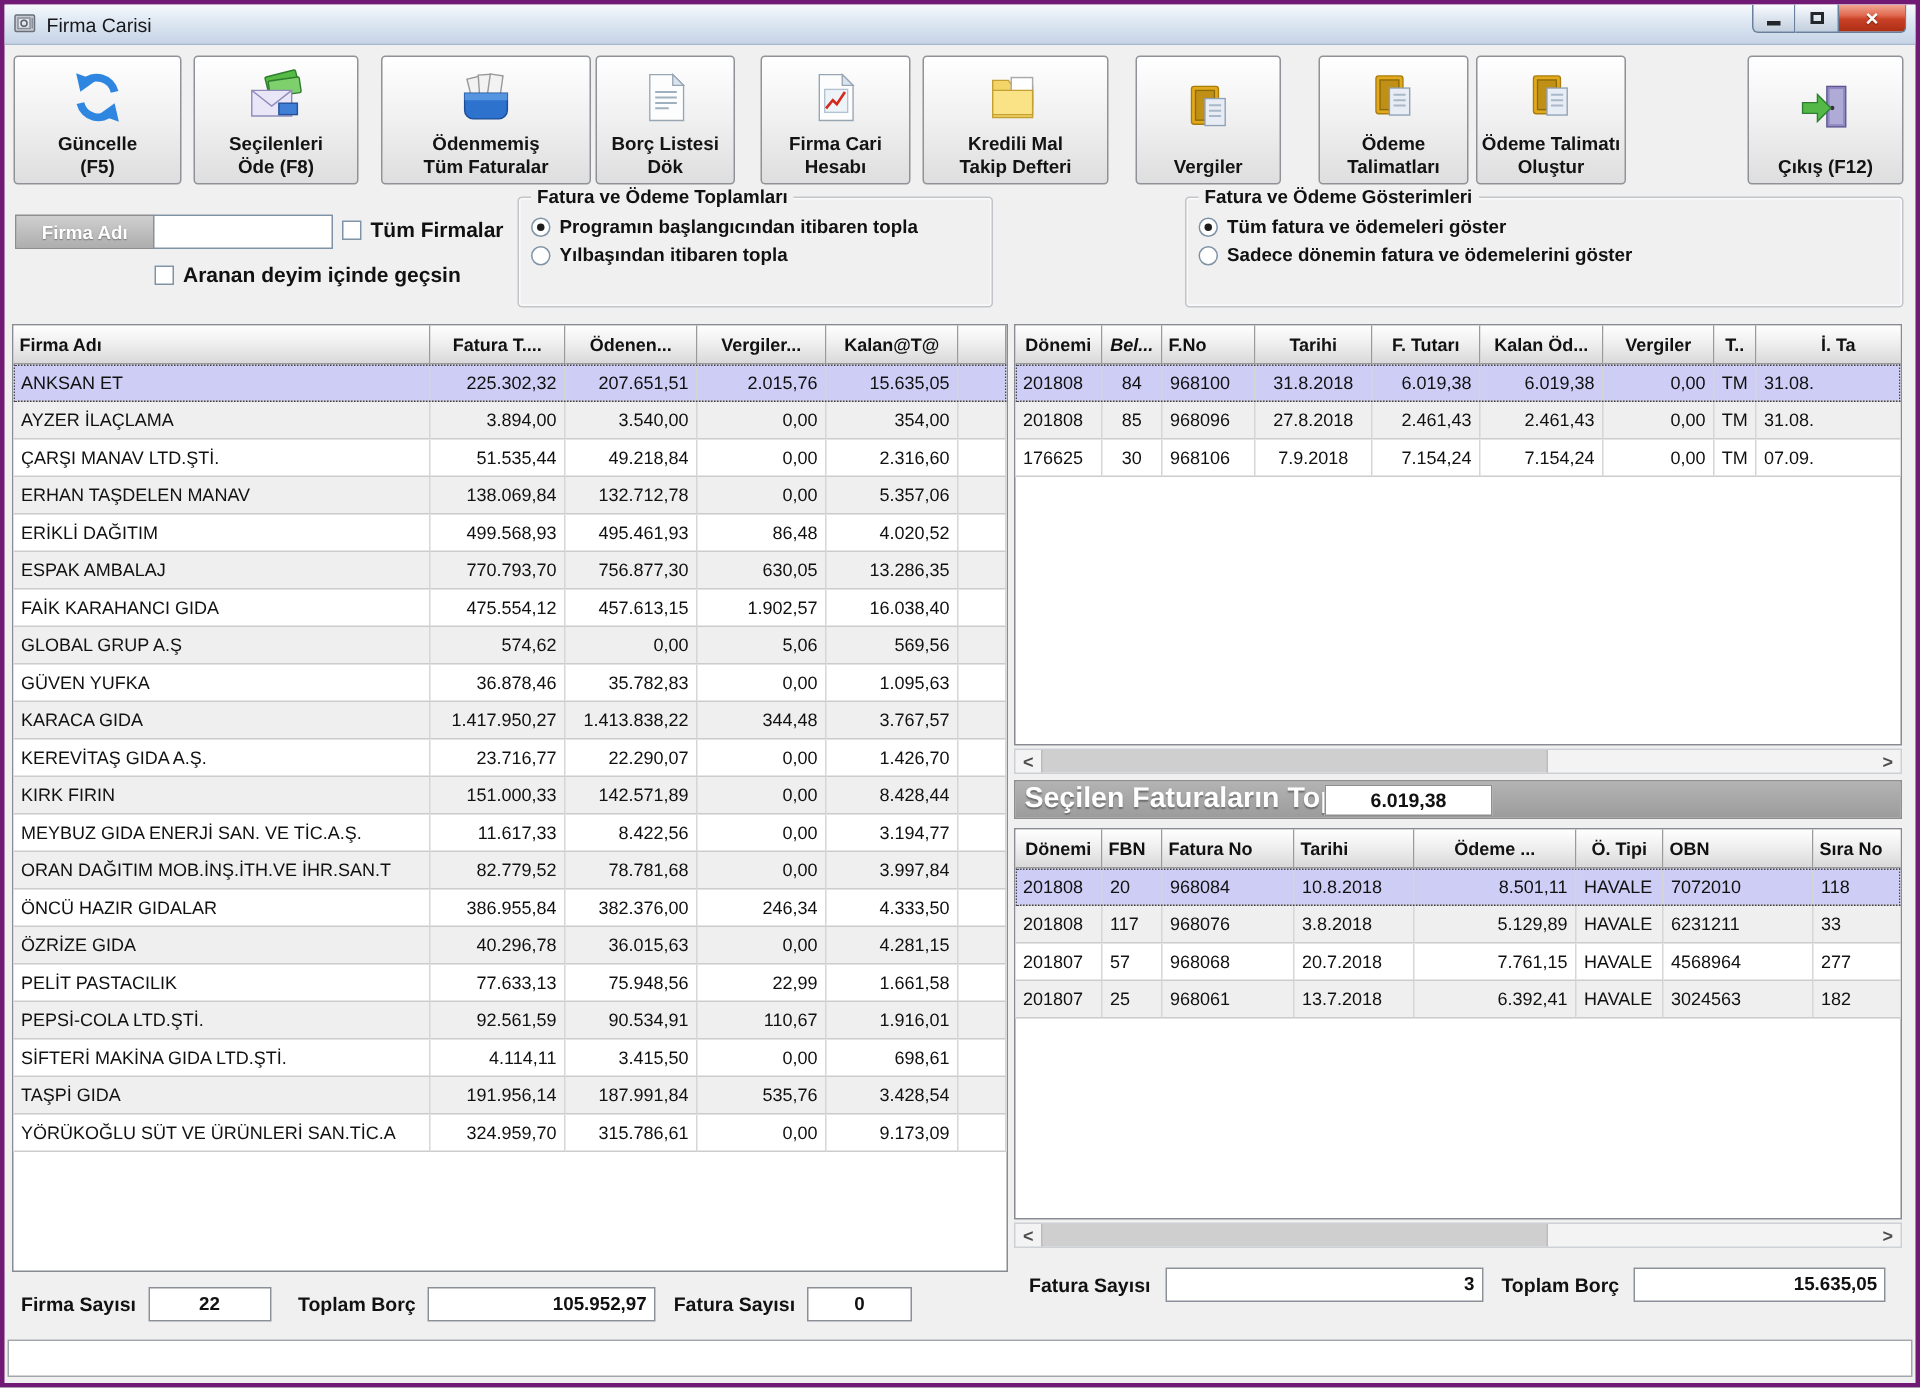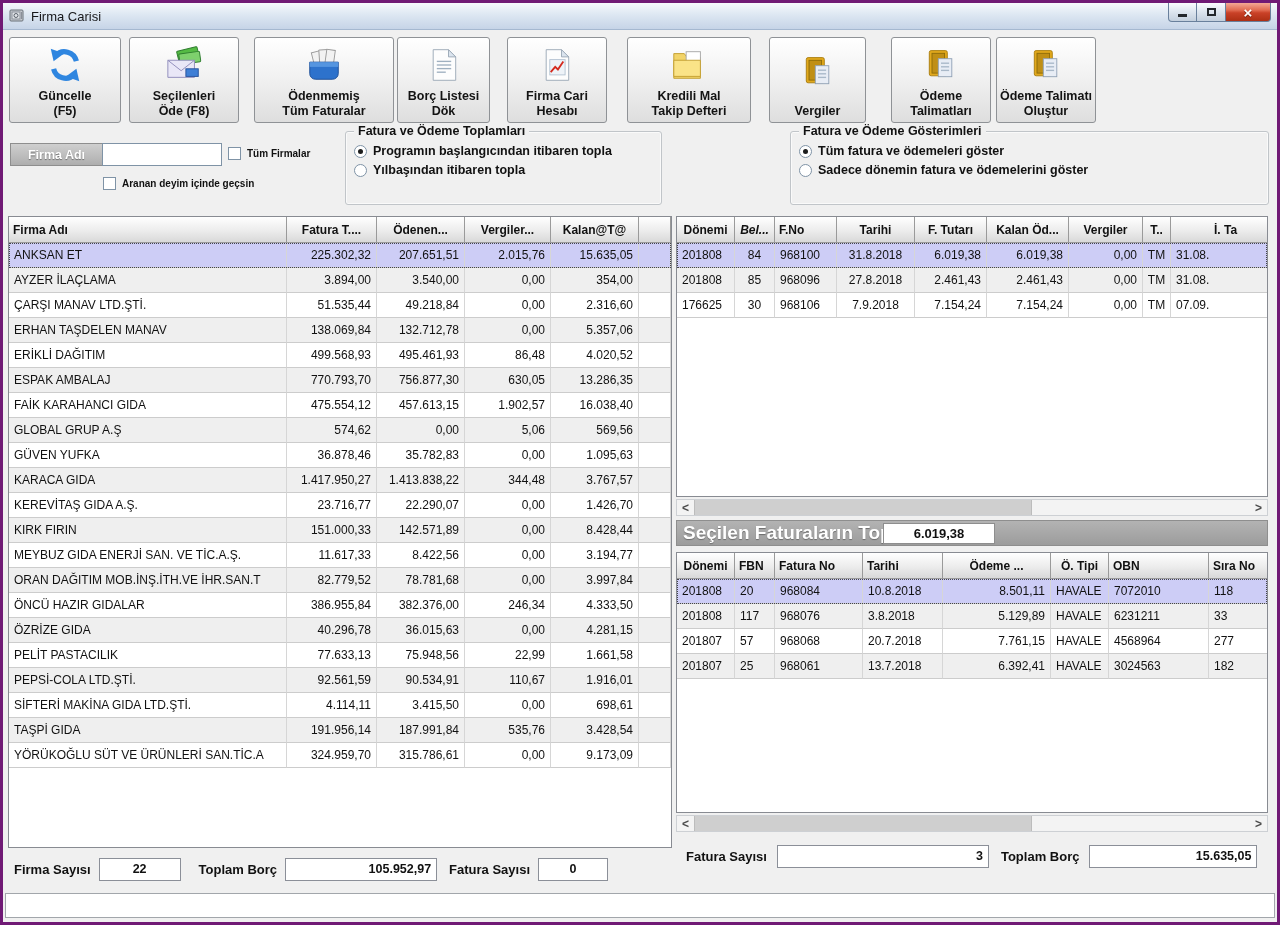--- a/index.html
+++ b/index.html
@@ -32,21 +32,21 @@
   .tb-lbl{font-weight:bold;font-size:12.5px;text-align:center;white-space:pre-line;line-height:1.15;color:#131313;}
   
   .lbl-firma{position:absolute;left:7px;top:140px;width:93px;height:23px;
     background:linear-gradient(#cfcfcf,#aeaeae);border:1px solid #8e8e8e;
     color:#fff;font-weight:bold;font-size:12.5px;display:flex;align-items:center;justify-content:center;
     text-shadow:0 1px 1px #6e6e6e;box-sizing:border-box;}
   .inp-firma{position:absolute;left:99px;top:140px;width:120px;height:23px;box-sizing:border-box;
     border:1px solid #7f93a6;background:#fff;font-size:12px;padding:0 3px;}
   .chk-row{position:absolute;display:flex;align-items:center;height:16px;}
   .checkbox{width:13px;height:13px;box-sizing:border-box;border:1px solid #7f93a6;background:#fff;}
-  .chk-lbl{margin-left:6px;font-weight:bold;font-size:10px;}
+  .chk-lbl{margin-left:6px;font-weight:bold;font-size:14px;}
   .groupbox{position:absolute;box-sizing:border-box;border:1px solid #c1c5c9;border-radius:3px;
     box-shadow:inset 0 0 0 1px #fafafa;padding:10px 8px 4px 8px;}
   .gb-title{position:absolute;top:-8px;left:8px;background:#f0f0f0;padding:0 4px;font-weight:bold;font-size:12.5px;}
   .radio-row{display:flex;align-items:center;height:18px;margin-bottom:1px;}
   .radio{width:13px;height:13px;box-sizing:border-box;border:1px solid #7f93a6;border-radius:50%;background:#fff;position:relative;flex-shrink:0;}
   .radio.sel::after{content:'';position:absolute;left:3px;top:3px;right:3px;bottom:3px;border-radius:50%;background:#1d1d1d;}
   .radio-lbl{margin-left:6px;font-weight:bold;font-size:12.5px;white-space:nowrap;}
   
   .grid{position:absolute;box-sizing:border-box;border:1px solid #888b92;background:#fff;overflow:hidden;}
   .grid-head{display:flex;height:26px;}
@@ -173,21 +173,21 @@
           <svg width="36" height="36" viewBox="0 0 40 40">
             <path d="M8 3h17l8 8v26H8z" fill="#fdfdfd" stroke="#98a6b4"></path>
             <path d="M25 3l8 8h-8z" fill="#dbe4ee" stroke="#98a6b4"></path>
             <rect x="12" y="14" width="17" height="17" fill="#eef3f8" stroke="#b3c2d1"></rect>
             <polyline points="13,28 18,22 21,25 27,16" fill="none" stroke="#d42a1e" stroke-width="2"></polyline>
           </svg>
         </span>
         <span class="tb-lbl">Firma Cari
 Hesabı</span>
       </div>
-      <div class="tb-btn" style="width: 124px; margin-left: 20px;">
+      <div class="tb-btn" style="width: 124px; margin-left: 8px;">
         <span class="tb-ico">
           <svg width="38" height="38" viewBox="0 0 40 40">
             <path d="M4 8h11l3 4h14v22H4z" fill="#f2d469" stroke="#c4a033"></path>
             <rect x="17" y="6" width="15" height="20" fill="#fff" stroke="#a9a9a9"></rect>
             <path d="M4 15h28v17H4z" fill="#fae387" stroke="#c4a033"></path>
           </svg>
         </span>
         <span class="tb-lbl">Kredili Mal
 Takip Defteri</span>
       </div>
@@ -230,20 +230,31 @@
             <rect x="17" y="13" width="15" height="20" fill="#e8edf5" stroke="#8fa0b5"></rect>
             <g stroke="#a9b8c8">
               <line x1="20" y1="18" x2="29" y2="18"></line>
               <line x1="20" y1="22" x2="29" y2="22"></line>
               <line x1="20" y1="26" x2="29" y2="26"></line>
             </g>
           </svg>
         </span>
         <span class="tb-lbl">Ödeme Talimatı
 Oluştur</span>
+      </div>
+      <div class="tb-btn" style="width: 104px; margin-left: 81px;">
+        <span class="tb-ico">
+          <svg width="36" height="36" viewBox="0 0 40 40">
+            <rect x="21" y="4" width="14" height="30" fill="#9089c2" stroke="#5d5691"></rect>
+            <rect x="23" y="6" width="10" height="26" fill="#b0aad6"></rect>
+            <circle cx="25" cy="20" r="1.6" fill="#333"></circle>
+            <polygon points="3,16 14,16 14,10 24,20 14,30 14,24 3,24" fill="#53b848" stroke="#2e7d32"></polygon>
+          </svg>
+        </span>
+        <span class="tb-lbl">Çıkış (F12)</span>
       </div>
     </div>
 
   <div class="lbl-firma">Firma Adı</div>
   <input class="inp-firma" value="" style="">
   <div class="chk-row" style="left:225px;top:142px;">
     <span class="checkbox"></span>
     <span class="chk-lbl">Tüm Firmalar</span>
   </div>
   <div class="chk-row" style="left:100px;top:172px;">

